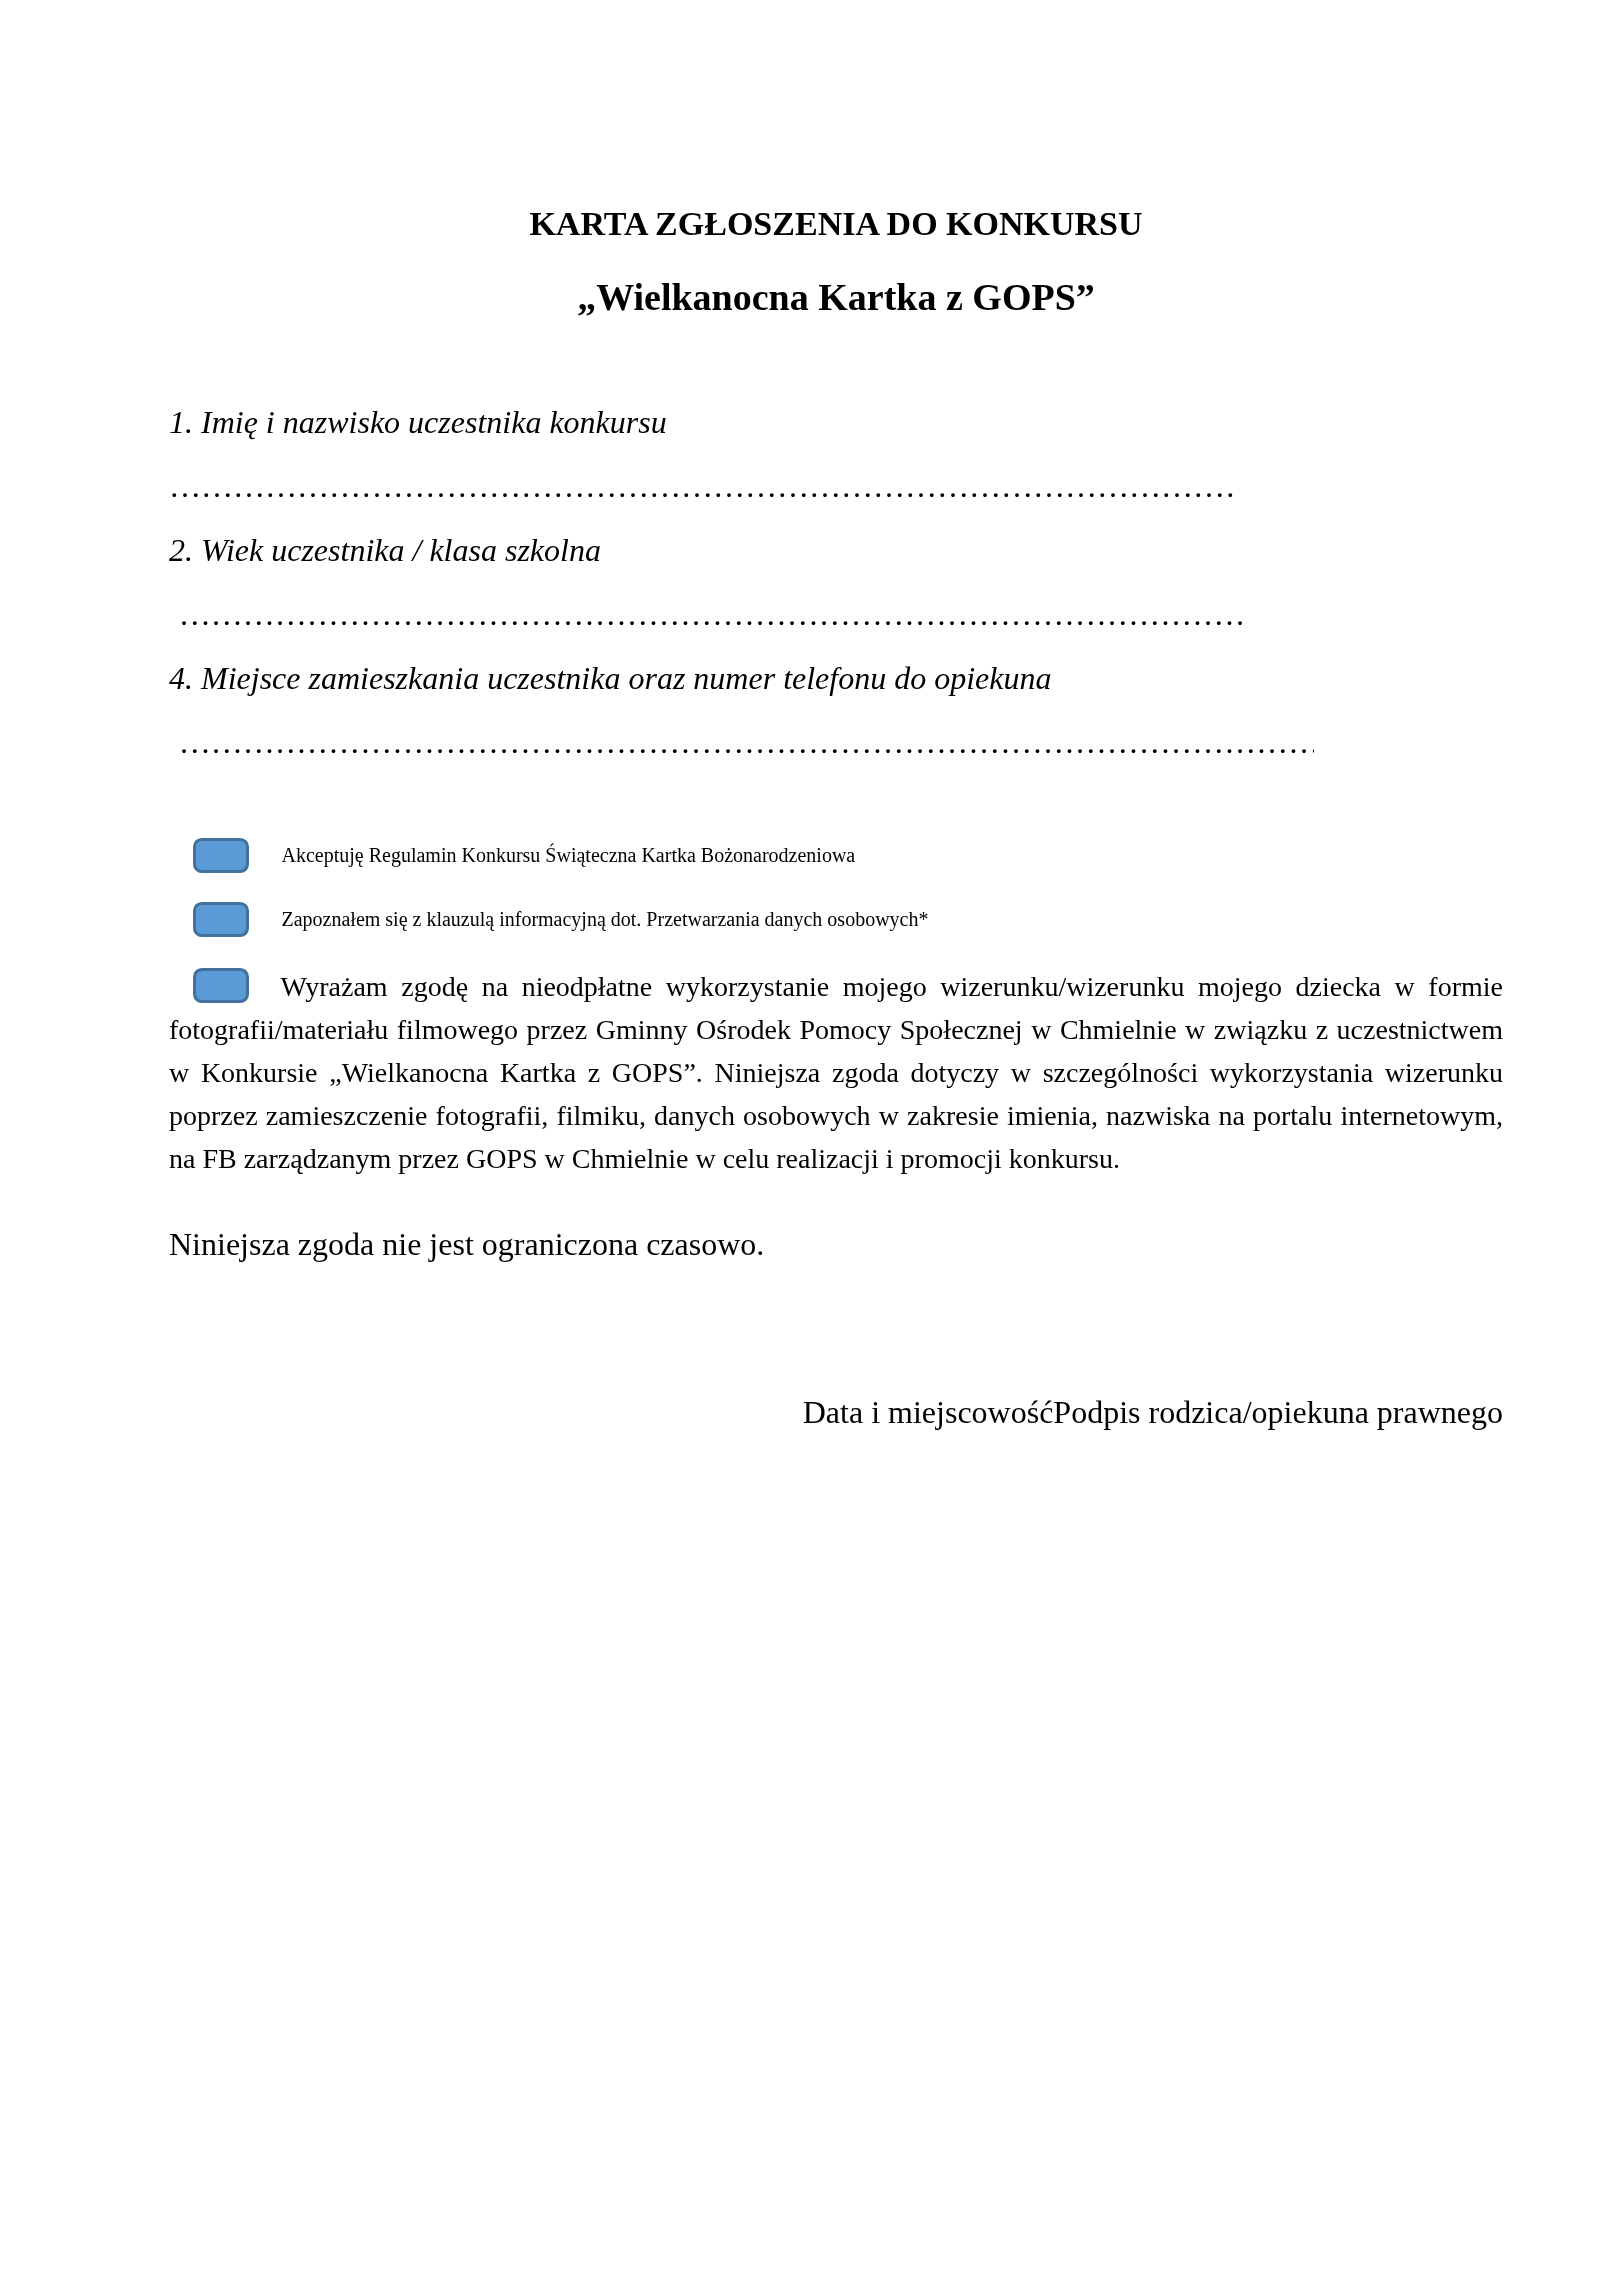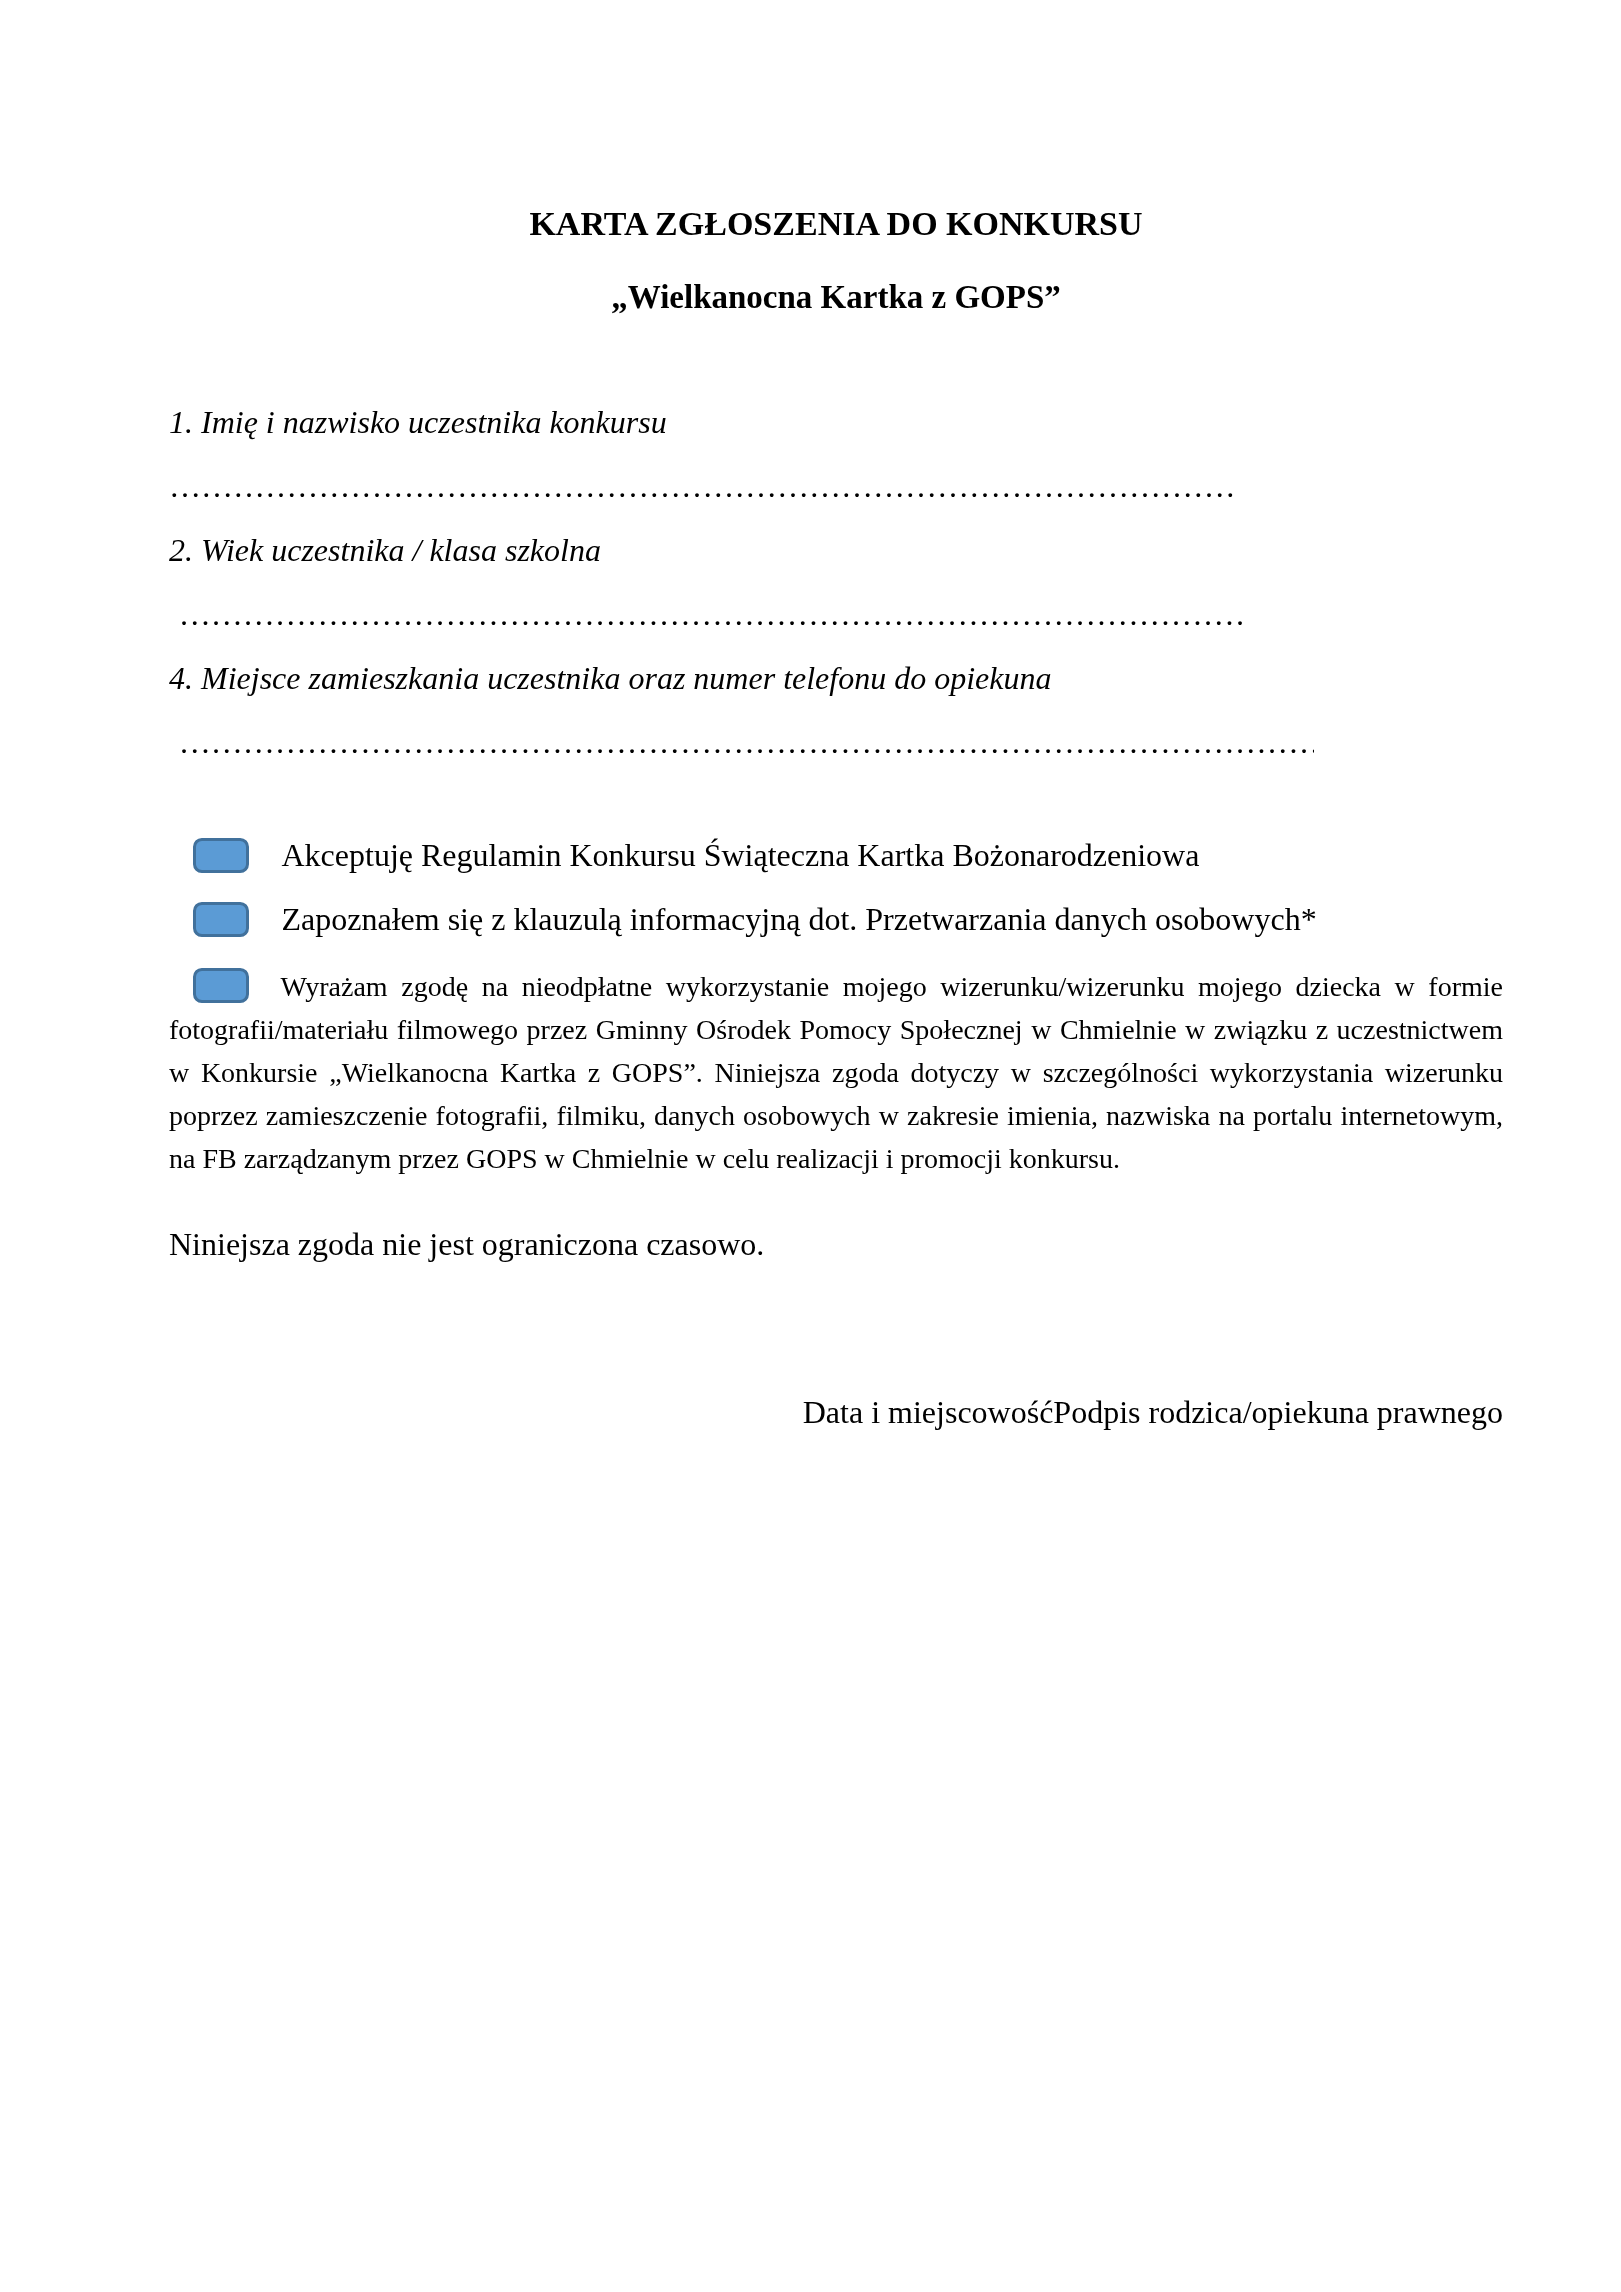--- a/index.html
+++ b/index.html
@@ -20,21 +20,21 @@
     box-sizing: border-box;
   }
   .title {
     font-size: 34px;
     font-weight: bold;
     text-align: center;
     margin: 0;
     line-height: 43px;
   }
   .subtitle {
-    font-size: 33px;
+    font-size: 38px;
     font-weight: bold;
     text-align: center;
     margin: 31px 0 0 0;
     line-height: 43px;
   }
   .fields {
     margin-top: 71px;
     font-size: 32px;
   }
   .field-label {
@@ -55,21 +55,21 @@
     padding-left: 9.8px;
   }
   .checkbox-section {
     margin-top: 49px;
   }
   .checkbox-row {
     display: flex;
     align-items: center;
     margin-left: 23.5px;
     height: 64px;
-    font-size: 32px;
+    font-size: 20px;
   }
   .checkbox {
     display: inline-block;
     width: 56px;
     height: 35px;
     border: 3.9px solid #41719c;
     background: #5b9bd5;
     border-radius: 8.8px;
     box-sizing: border-box;
     flex: 0 0 auto;

